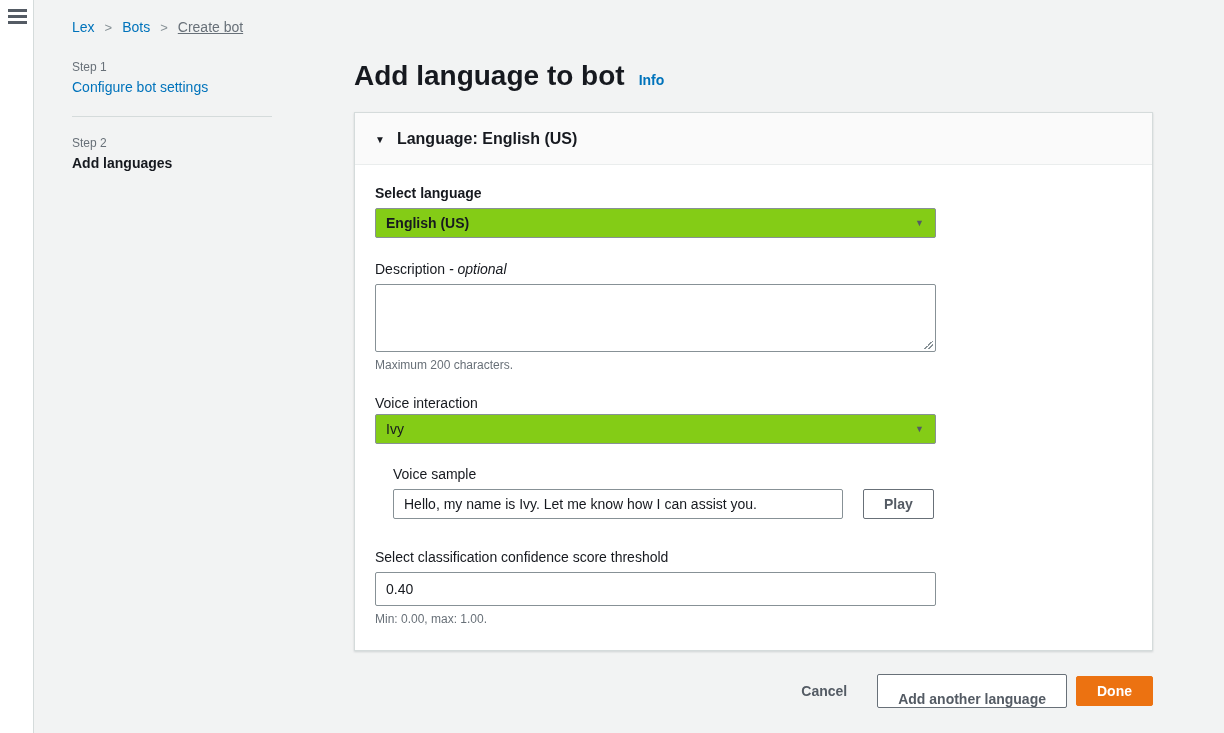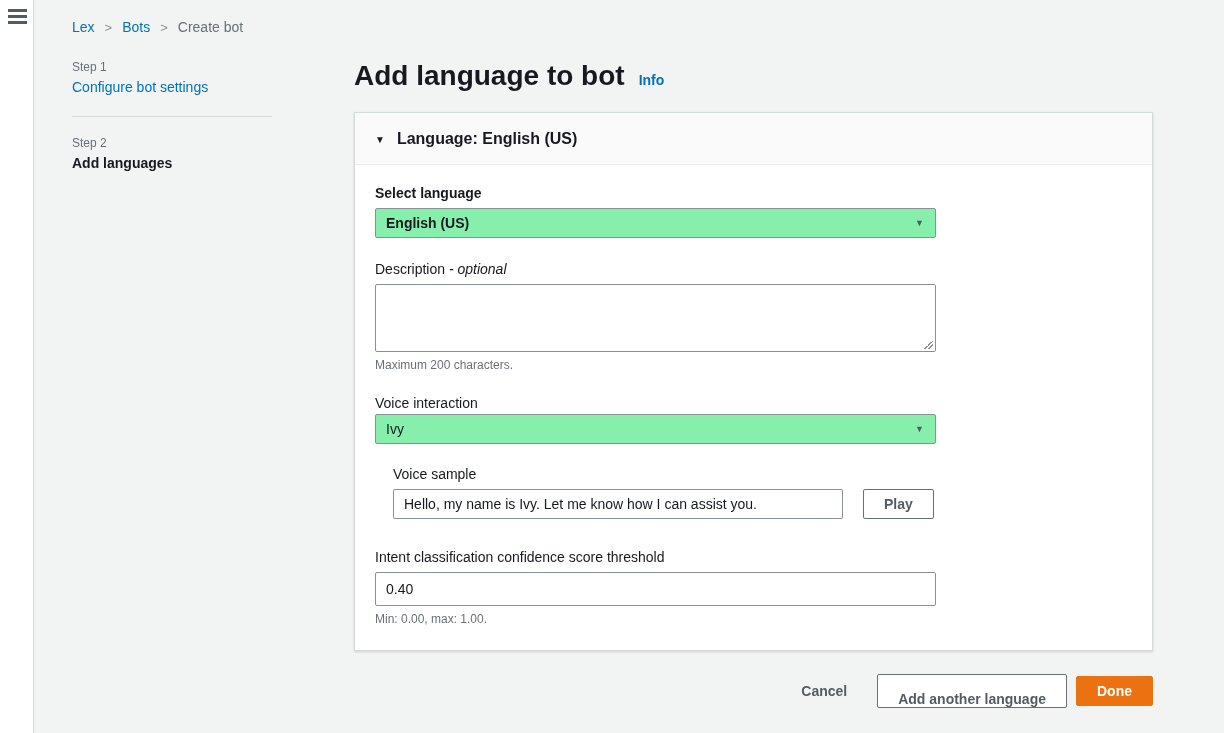--- a/index.html
+++ b/index.html
@@ -20,21 +20,21 @@
   .hamburger { position:absolute; left:8px; top:9px; width:19px; height:16px; cursor:pointer; }
   .hamburger .bar { height:3px; background:#545b64; margin-bottom:3px; }
 
   
   .breadcrumb {
     position:absolute; left:72px; top:19px;
     font-size:14px; display:flex; align-items:center;
   }
   .crumb-link { color:#0073bb; cursor:pointer; }
   .crumb-sep  { color:#879196; margin:0 10px; font-size:13px; }
-  .crumb-current { color:#687078; }
+  .crumb-current { color:#687078;text-decoration:underline; }
 
   
   .steps { position:absolute; left:72px; top:60px; width:200px; }
   .step-label   { font-size:12px; color:#687078; margin-bottom:5px; }
   .step-link    { font-size:14px; color:#0073bb; cursor:pointer; }
   .step-divider { border-top:1px solid #d5dbdb; margin:21px 0 19px; }
   .step-current { font-size:14px; font-weight:bold; color:#16191f; }
 
   
   .main { position:absolute; left:354px; top:55px; width:799px; }
@@ -57,21 +57,21 @@
   .card-body { padding:20px 20px 24px; }
 
   .field { width:561px; }
   .field-label { font-size:14px; color:#16191f; margin-bottom:7px; }
   .optional-suffix { font-style:italic; }
   .field-desc { font-size:12px; color:#687078; margin:-3px 0 8px; }
   .hint { font-size:12px; color:#687078; margin-top:6px; }
 
   .select-box {
     position:relative; width:561px; height:30px;
-    border:1px solid #879196; border-radius:2px; background:#86efac;
+    border:1px solid #879196; border-radius:2px; background:#84cc16;
     display:flex; align-items:center; padding:0 32px 0 10px;
     font-size:14px; cursor:pointer;
   }
   .select-arrow {
     position:absolute; right:11px; top:50%; transform:translateY(-50%);
     font-size:9px; color:#545b64;
   }
 
   .textarea-wrap { position:relative; width:561px; }
   .textarea-wrap textarea {
@@ -208,21 +208,21 @@
           <div class="voice-sample">
             <div class="field-label">Voice sample</div>
             <div class="vs-row">
               <input type="text" class="vs-input" value="Hello, my name is Ivy. Let me know how I can assist you." style="">
               <button class="btn-secondary">Play</button>
             </div>
           </div>
         </div>
 
         <div class="field threshold-group">
-          <div class="field-label">Intent classification confidence score threshold</div>
+          <div class="field-label">Select classification confidence score threshold</div>
           <input type="text" class="text-input" value="0.40" style="">
           <div class="hint">Min: 0.00, max: 1.00.</div>
         </div>
 
       </div>
     </div>
 
     <div class="footer">
       <button class="btn-link">Cancel</button>
       <button class="btn-outline">Add another language</button>

